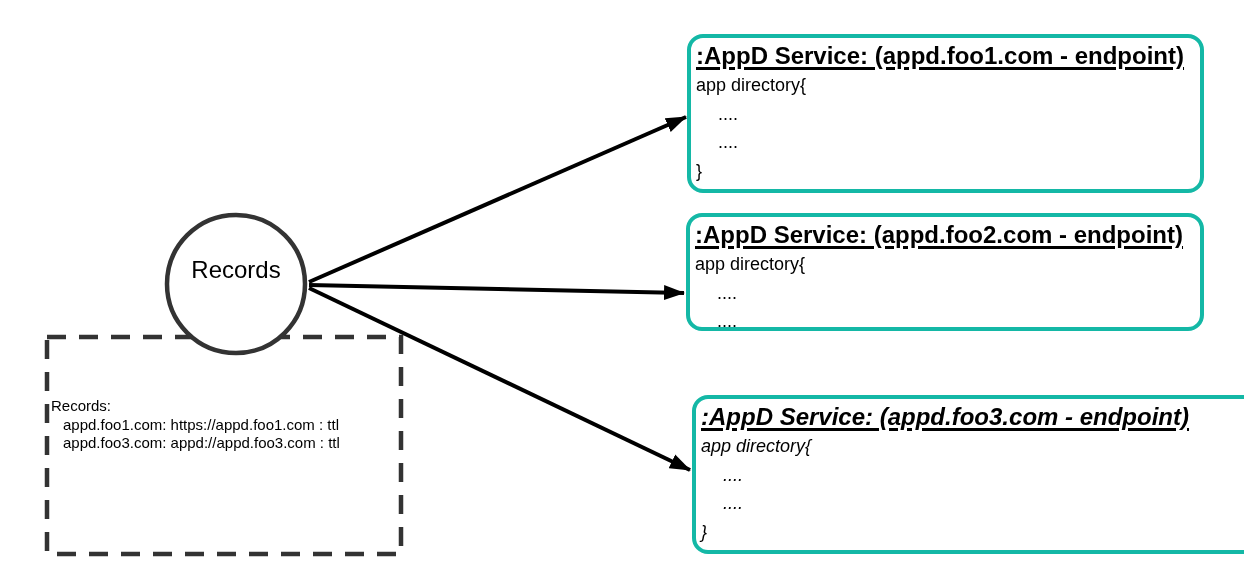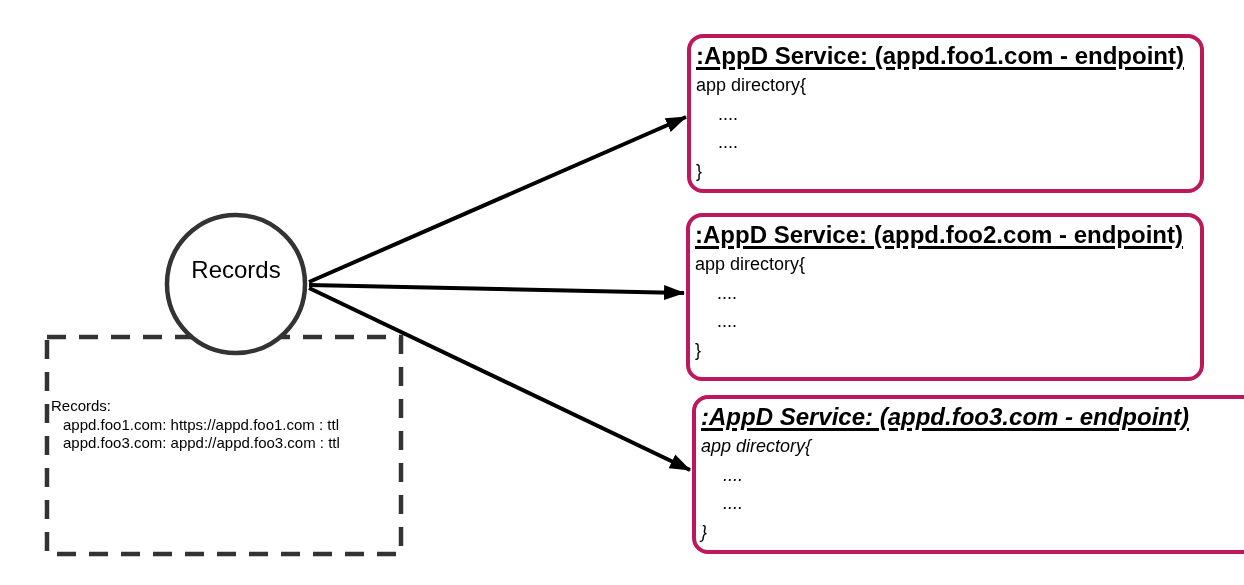--- a/index.html
+++ b/index.html
@@ -36,28 +36,28 @@
     line-height: 18.5px;
     white-space: nowrap;
     color: #000000;
   }
   .records-text .record-line { padding-left: 12px; }
 
   
   .service-box {
     position: absolute;
     box-sizing: border-box;
-    border: 4px solid #be185d;
+    border: 4px solid #14b8a6;
     border-radius: 16px;
     background: #ffffff;
     padding: 3px 6px 0 5px;
     overflow: hidden;
   }
   .service-box.s1 { left: 687px; top: 34px;  width: 517px; height: 159px; }
-  .service-box.s2 { left: 686px; top: 213px; width: 518px; height: 168px; }
+  .service-box.s2 { left: 686px; top: 213px; width: 518px; height: 118px; }
   .service-box.s3 { left: 692px; top: 395px; width: 576px; height: 159px; font-style: italic; }
 
   .service-title {
     font-size: 24px;
     font-weight: bold;
     line-height: 30px;
     text-decoration: underline;
     text-decoration-thickness: 2.5px;
     text-underline-offset: 3px;
     white-space: nowrap;

